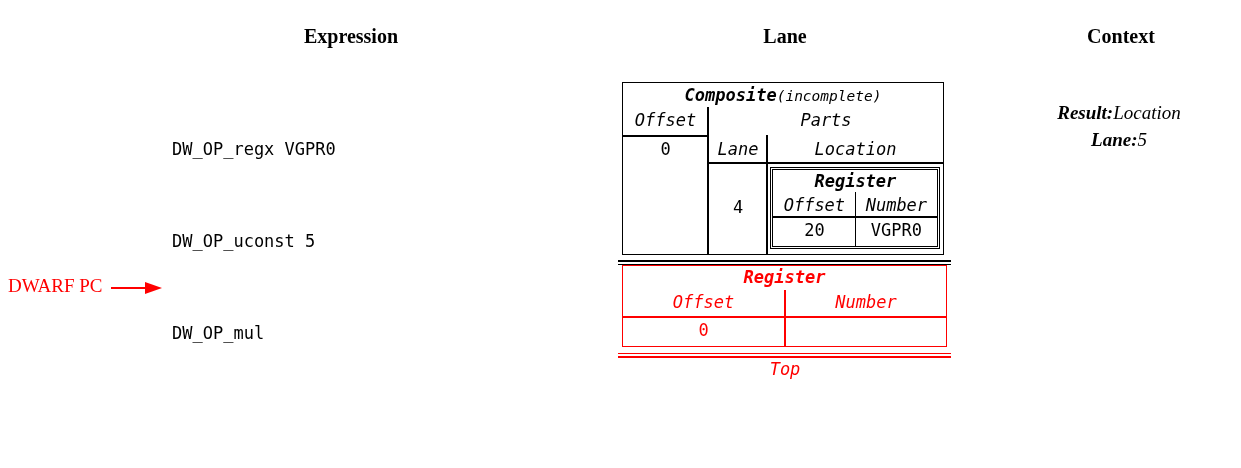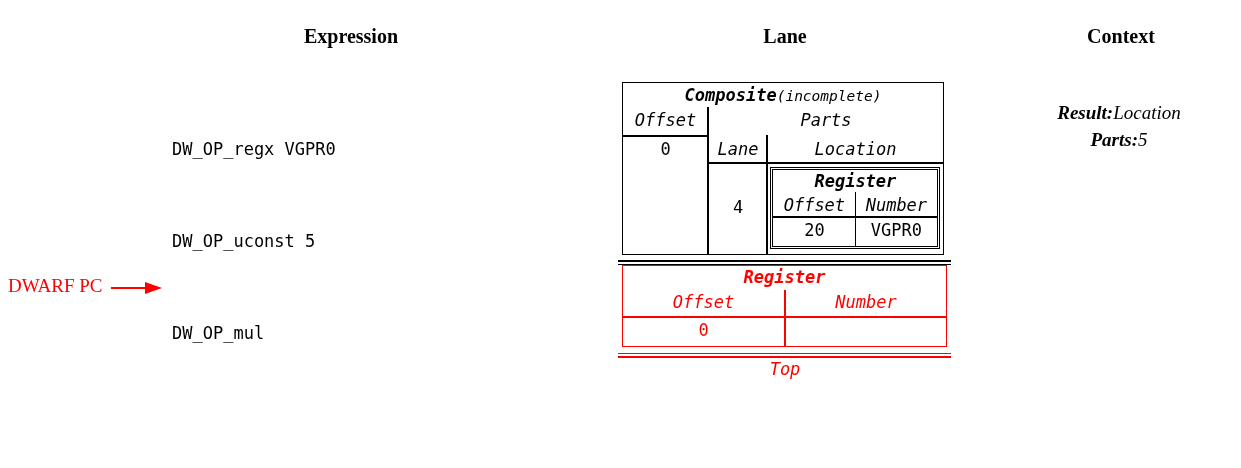--- a/index.html
+++ b/index.html
@@ -100,15 +100,15 @@
   </div>
 
   <div class="abs hline red-l" style="left:618px;width:333px;top:352.5px;"></div>
   <div class="abs hline red-l" style="left:618px;width:333px;top:356px;"></div>
   <div class="abs mono cell it red" style="left:685px;width:200px;top:358px;">Top</div>
 
   <div class="abs serif title" style="left:1021px;top:24px;">Context</div>
 
   <div class="abs serif center" style="left:1019px;width:200px;top:78px;font-size:19px;line-height:22px;"><span class="b">Result:</span><span class="it">Location</span></div>
 
-  <div class="abs serif center" style="left:1019px;width:200px;top:105px;font-size:19px;line-height:22px;"><span class="b">Parts:</span><span class="it">5</span></div>
+  <div class="abs serif center" style="left:1019px;width:200px;top:105px;font-size:19px;line-height:22px;"><span class="b">Lane:</span><span class="it">5</span></div>
 
 </div>
 
 </body></html>

